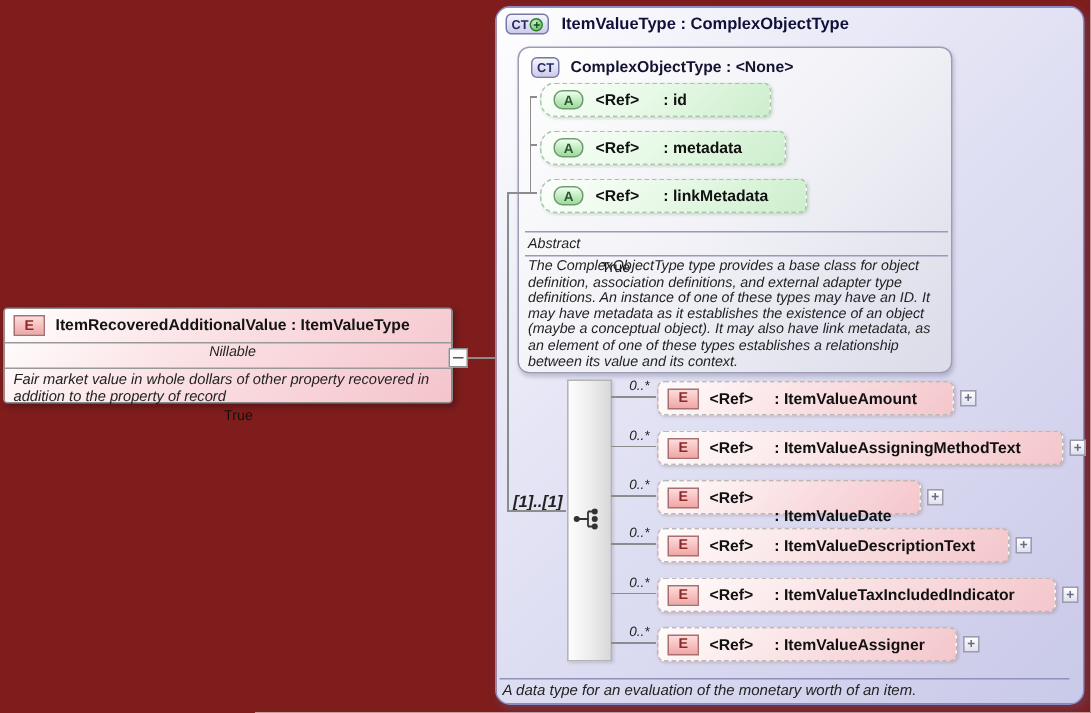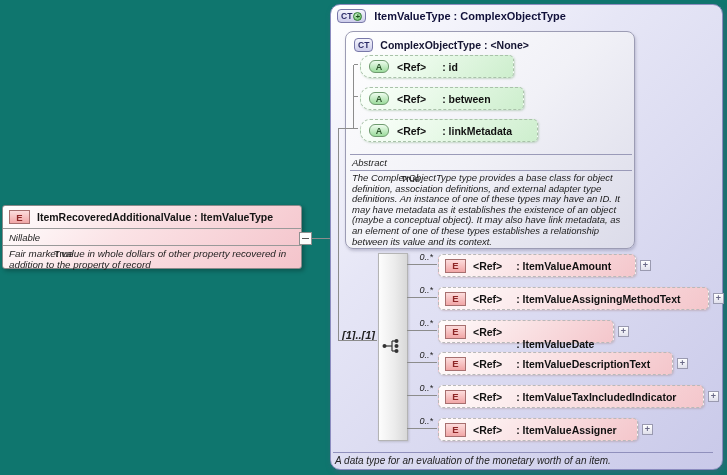--- a/index.html
+++ b/index.html
@@ -1,30 +1,30 @@
 <!DOCTYPE html>
 <html><head>
 <meta charset="utf-8">
 <style>
   html,body{margin:0;padding:0;background:#ffffff;}
-  #canvas{position:relative;width:727px;height:475px;background:#0f766e;overflow:hidden;
+  #canvas{position:relative;width:727px;height:475px;background:#7f1d1d;overflow:hidden;
           font-family:"Liberation Sans",sans-serif;}
 
   
   #wires{position:absolute;left:0;top:0;pointer-events:none;}
 
   
   .elembox{position:absolute;left:2px;top:205px;width:300px;height:64px;box-sizing:border-box;
            border:1px solid #8a8a8a;border-radius:3px;
            background:linear-gradient(135deg,#ffffff 0%,#fbe3e6 40%,#f4c4cb 100%);
            box-shadow:2px 2px 4px rgba(0,0,0,.28);}
   .elem-head{position:absolute;left:0;top:0;right:0;height:22px;display:flex;align-items:center;}
   .elem-title{margin-left:7px;font-weight:bold;font-size:10.5px;color:#141414;white-space:nowrap;}
   .facet-row{position:absolute;left:0;top:22px;right:0;height:16px;border-top:1px solid #999;
-             display:flex;align-items:center;}
+             display:flex;align-items:center;flex-direction:column;}
   .facet-name{margin-left:6px;font-style:italic;font-size:9.5px;color:#222;}
   .facet-value{margin-left:14px;font-weight:normal;font-size:9.5px;color:#111;margin-top:32px;}
   .elem-doc{position:absolute;left:0;top:39px;right:0;bottom:0;border-top:1px solid #999;
             padding:2px 6px;font-style:italic;font-size:9.8px;line-height:11px;color:#222;}
 
   
   .icon-e{width:21px;height:14px;margin-left:6px;box-sizing:border-box;border:1px solid #a76f6f;
           background:linear-gradient(180deg,#fcdcdc,#f1a6a6);color:#8e2727;
           font-weight:bold;font-size:9.5px;display:flex;align-items:center;justify-content:center;flex:none;}
   .icon-a{width:20px;height:13px;margin-left:8px;box-sizing:border-box;border:1px solid #6f9a6f;border-radius:6px;
@@ -119,21 +119,21 @@
       </div>
 
       <div class="abox" style="left:14px;top:23px;width:154px;">
         <span class="icon-a">A</span>
         <span class="ref">&lt;Ref&gt;</span>
         <span class="nm">: id</span>
       </div>
       <div class="abox" style="left:14px;top:55px;width:164px;">
         <span class="icon-a">A</span>
         <span class="ref">&lt;Ref&gt;</span>
-        <span class="nm">: between</span>
+        <span class="nm">: metadata</span>
       </div>
       <div class="abox" style="left:14px;top:87px;width:178px;">
         <span class="icon-a">A</span>
         <span class="ref">&lt;Ref&gt;</span>
         <span class="nm">: linkMetadata</span>
       </div>
 
       <div class="sep" style="top:122px;"></div>
       <div class="base-facet" style="top:124px;">
         <span class="facet-name" style="margin-left:0;">Abstract</span>

